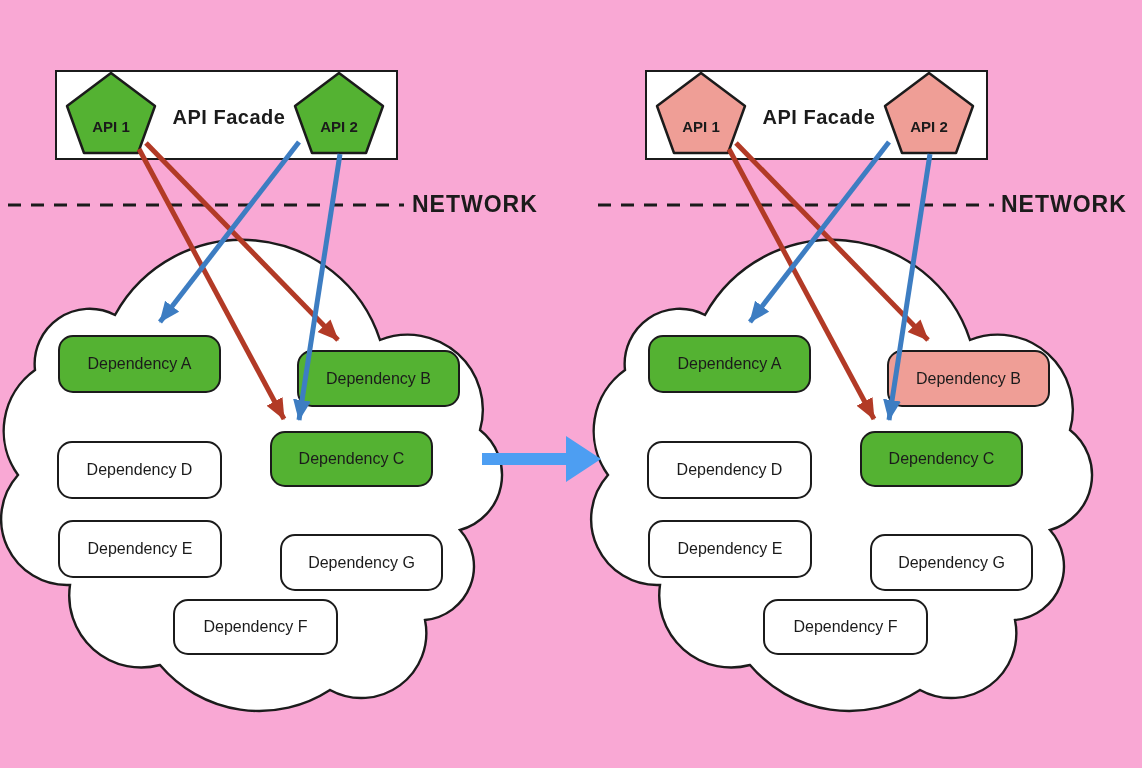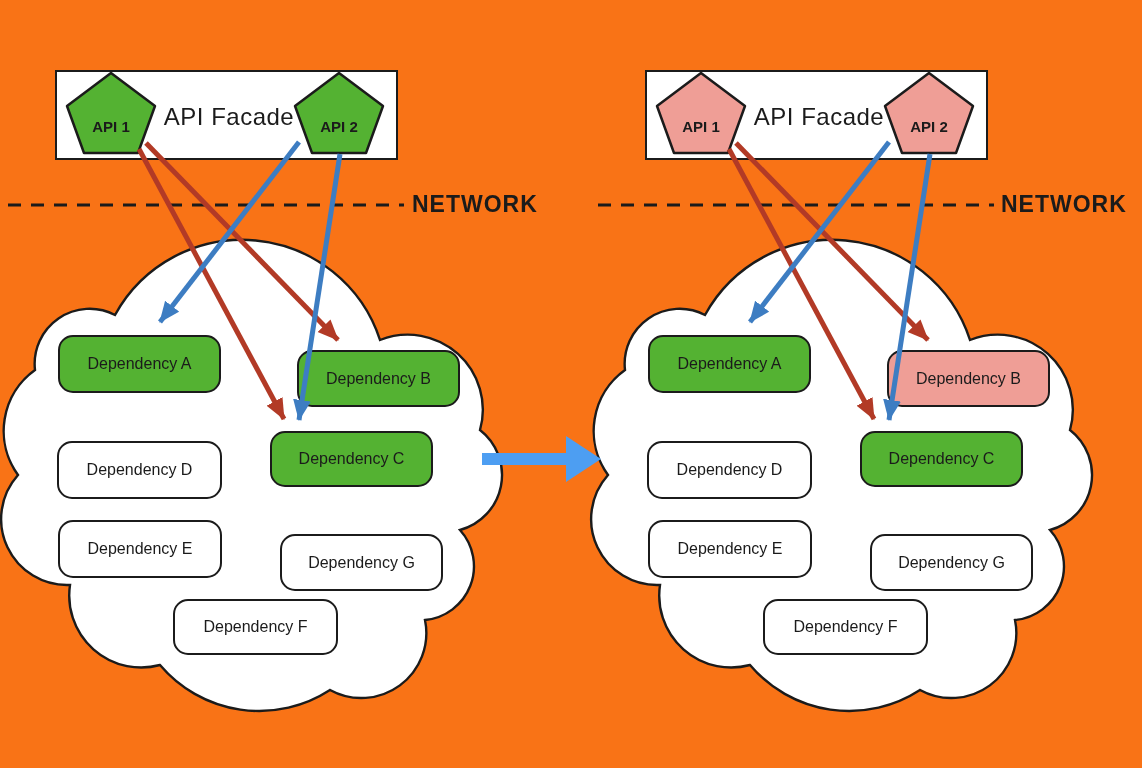--- a/index.html
+++ b/index.html
@@ -1,32 +1,32 @@
 <!DOCTYPE html>
 <html><head>
 <meta charset="utf-8">
 <style>
   html,body{margin:0;padding:0;background:#fff;}
   .canvas{
-    position:relative;width:1142px;height:768px;background:#f97316;overflow:hidden;
+    position:relative;width:1142px;height:768px;background:#f9a8d4;overflow:hidden;
     font-family:"Liberation Sans","DejaVu Sans",sans-serif;color:#1b1b1b;
   }
   .layer{position:absolute;left:0;top:0;width:1142px;height:768px;}
   .layer.svgbg{z-index:1;}
   .layer.boxes{z-index:2;}
   .layer.arrows{z-index:3;pointer-events:none;}
 
   .facade-box{
     position:absolute;top:70px;width:343px;height:90px;background:#fff;
     border:2.5px solid #1b1b1b;box-sizing:border-box;
   }
   .facade-label{
     position:absolute;top:102px;width:126px;height:30px;
     display:flex;align-items:center;justify-content:center;
-    font-size:24px;font-weight:400;letter-spacing:0.5px;white-space:nowrap;
+    font-size:20px;font-weight:700;letter-spacing:0.5px;white-space:nowrap;
   }
   .pent{position:absolute;top:69px;width:96px;height:90px;overflow:visible;}
   .pent polygon{stroke:#1b1b1b;stroke-width:2.5;stroke-linejoin:round;}
   .pent.healthy polygon{fill:#54b232;}
   .pent.failed polygon{fill:#ef9e96;}
   .pent text{font-family:"Liberation Sans","DejaVu Sans",sans-serif;font-size:15px;font-weight:600;fill:#1b1b1b;}
 
   .net-label{
     position:absolute;top:191px;height:26px;display:flex;align-items:center;
     font-size:23px;font-weight:600;letter-spacing:1px;white-space:nowrap;

